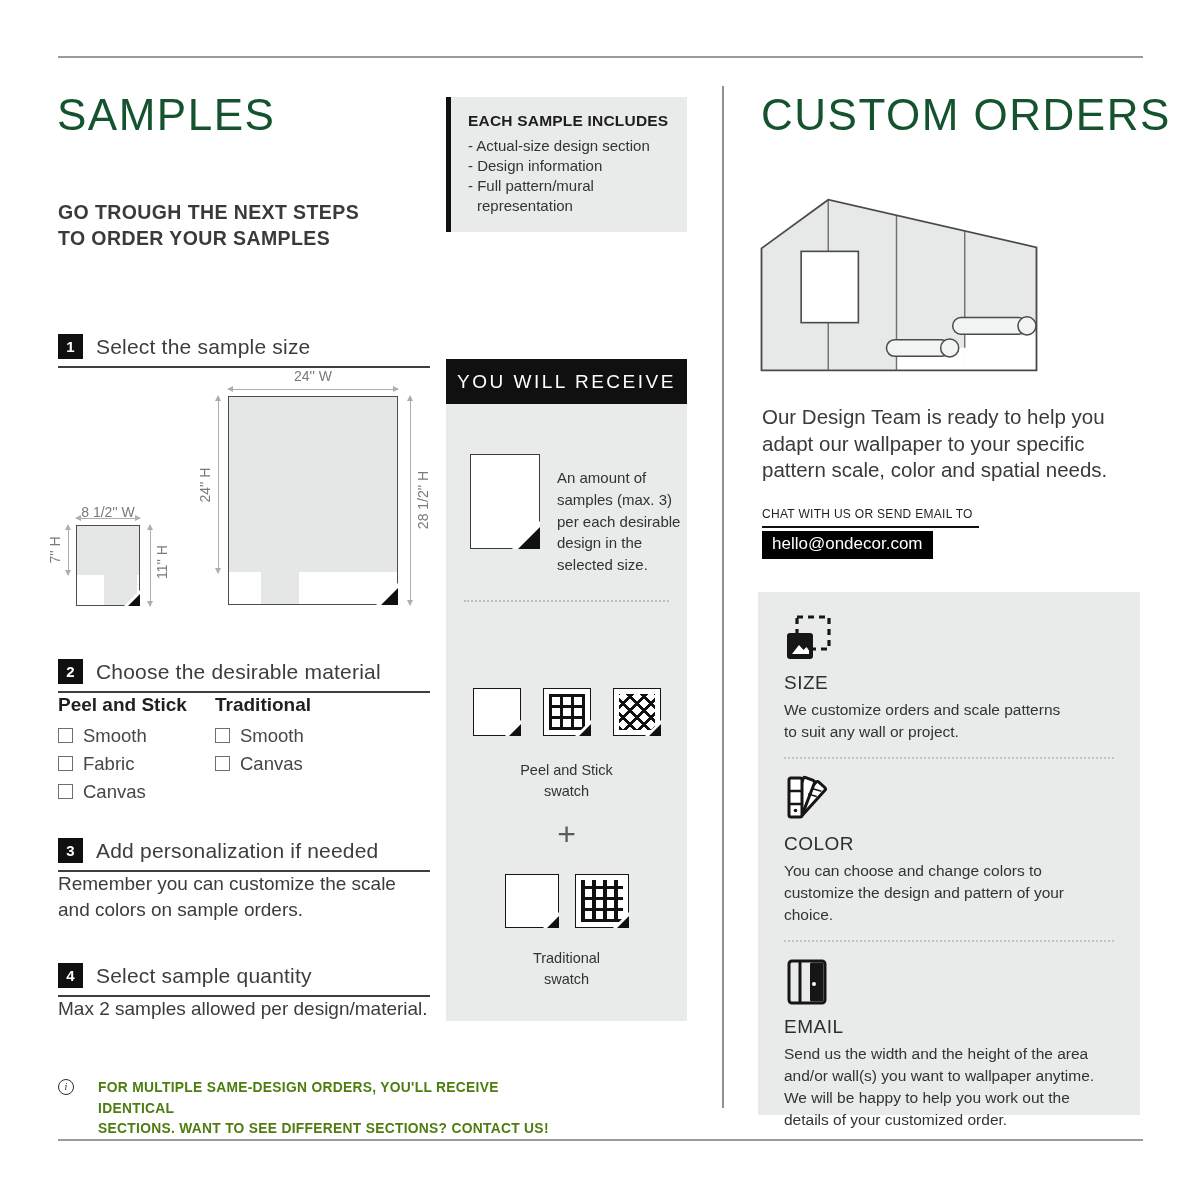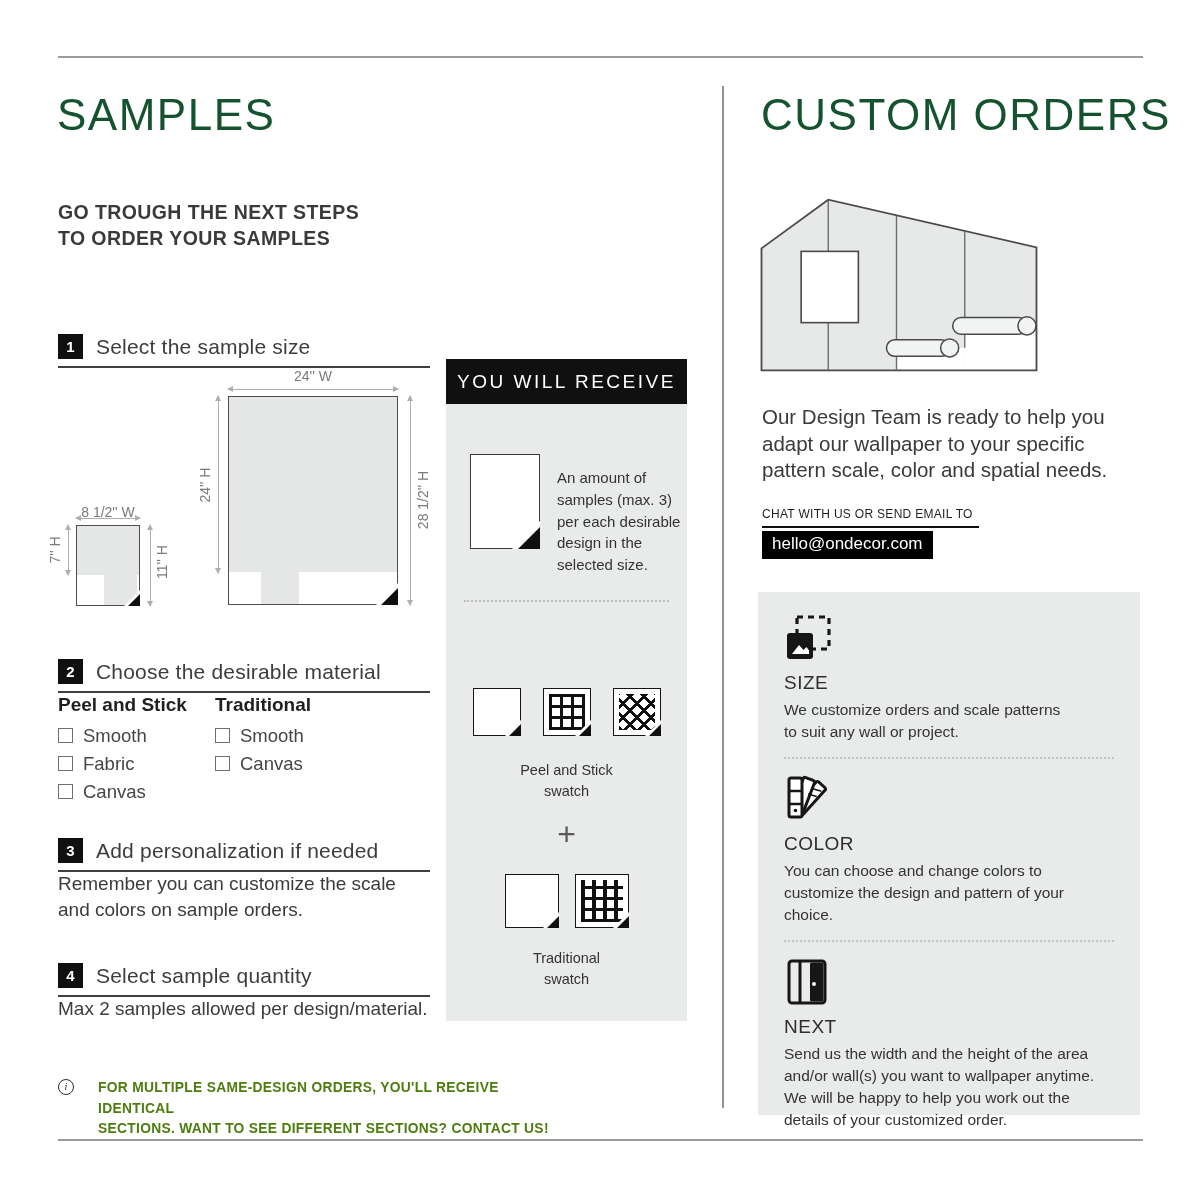--- a/index.html
+++ b/index.html
@@ -225,20 +225,26 @@
     <span class="step-heading">Select sample quantity</span>
   </div>
   <div class="step-body" style="top:996px;">Max 2 samples allowed per design/material.</div>
 
   <div class="footnote">
     <span class="info-ic">i</span>
     <div class="footnote-text">FOR MULTIPLE SAME-DESIGN ORDERS, YOU'LL RECEIVE IDENTICAL
 SECTIONS. WANT TO SEE DIFFERENT SECTIONS? CONTACT US!</div>
   </div>
 
+  <div class="includes-box">
+    <div class="includes-title">EACH SAMPLE INCLUDES</div>
+    <div class="inc-item">- Actual-size design section</div>
+    <div class="inc-item">- Design information</div>
+    <div class="inc-item">- Full pattern/mural representation</div>
+  </div>
 
   <div class="receive-header">YOU WILL RECEIVE</div>
 
   <div class="receive-panel">
     <div class="page-icon">
       <span class="notch notch-22"></span>
       <span class="foldt fold-22"></span>
     </div>
     <div class="samples-text">An amount of
 samples (max. 3)
@@ -345,20 +351,20 @@
 choice.</div>
     <hr class="feat-sep">
 
     
     <svg class="feat-icon" viewBox="0 0 48 48">
       <rect x="5" y="3" width="36" height="42" rx="3" fill="none" stroke="#161616" stroke-width="3"></rect>
       <line x1="16" y1="3" x2="16" y2="45" stroke="#161616" stroke-width="3"></line>
       <rect x="26" y="4.5" width="13.5" height="39" rx="1.5" fill="#161616"></rect>
       <circle cx="30" cy="26" r="2" fill="#ffffff"></circle>
     </svg>
-    <div class="feat-name">NEXT</div>
+    <div class="feat-name">EMAIL</div>
     <div class="feat-text">Send us the width and the height of the area
 and/or wall(s) you want to wallpaper anytime.
 We will be happy to help you work out the
 details of your customized order.</div>
   </div>
 
 </div>
 
 </body></html>

